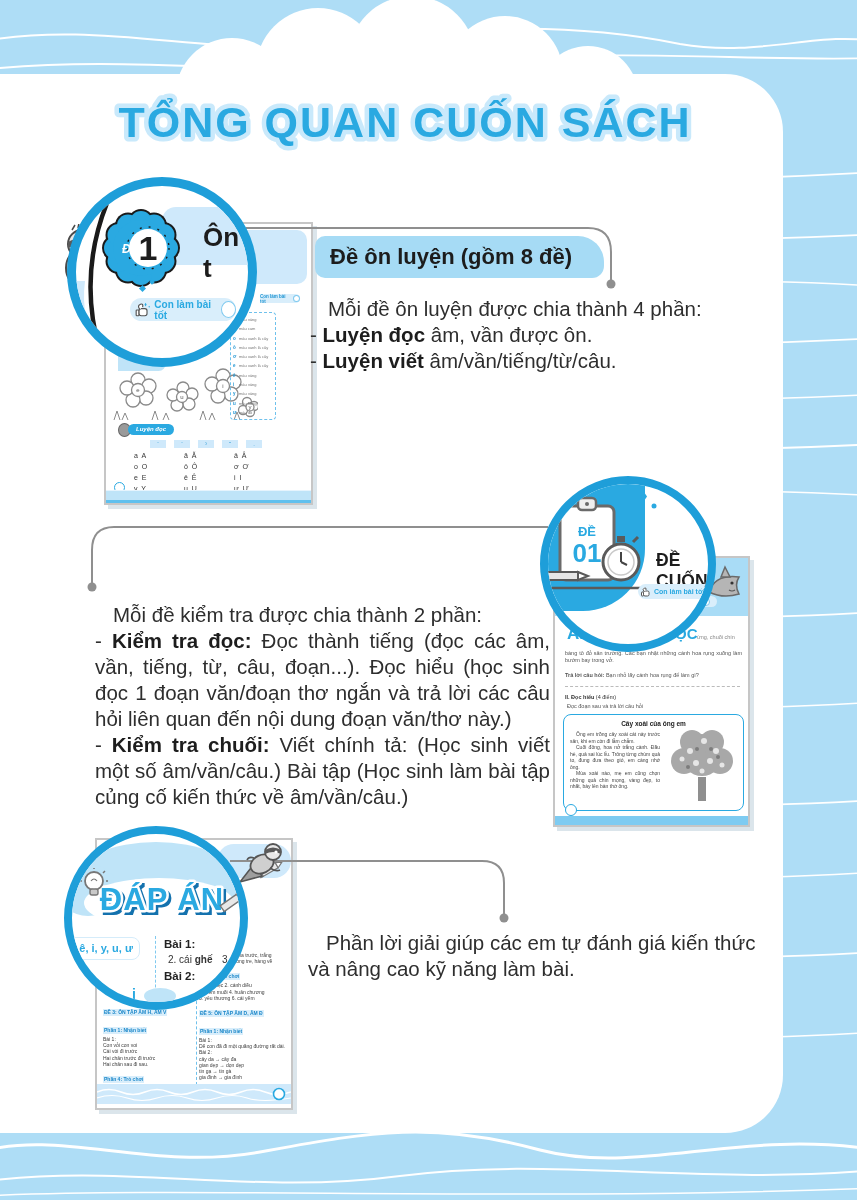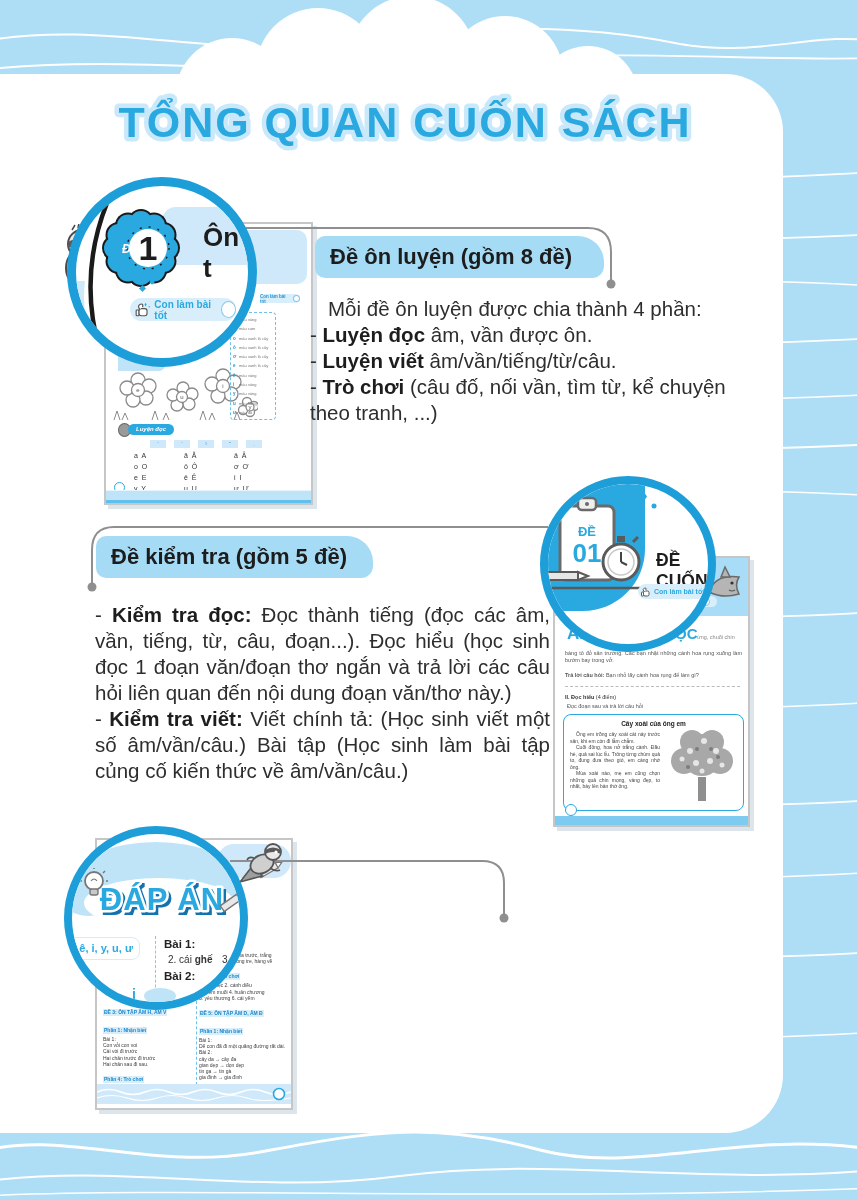--- a/index.html
+++ b/index.html
@@ -515,25 +515,25 @@
     <div class="c3giup" style="left:102px;top:155px;font-size:19px;margin-top:28px;">Giúp đ</div>
   </div>
 
   <div class="hdr" style="left:315px;top:236px;width:274px;">
     <span>Đề ôn luyện (gồm 8 đề)</span>
   </div>
   <div class="sbody" style="left:310px;top:296px;width:452px;">
     <div class="intro">Mỗi đề ôn luyện được chia thành 4 phần:</div>
     <div><span>- </span><b>Luyện đọc</b><span> âm, vần được ôn.</span></div>
     <div><span>- </span><b>Luyện viết</b><span> âm/vần/tiếng/từ/câu.</span></div>
-    <div><span>- </span><b>Trò chơi</b><span> (câu đố, nối vần, tìm từ, kể chuyện theo tranh, ...)</span></div>
-  </div>
-
-  <div class="hdr" style="left:96px;top:536px;width:262px;">
-    <span>Đề kiểm tra (gồm 5 đề)</span>
-  </div>
+  </div>
+
   <div class="sbody just" style="left:95px;top:602px;width:455px;">
+    <div class="intro">Mỗi đề kiểm tra được chia thành 2 phần:</div>
     <div><span>- </span><b>Kiểm tra đọc:</b><span> Đọc thành tiếng (đọc các âm, vần, tiếng, từ, câu, đoạn...). Đọc hiểu (học sinh đọc 1 đoạn văn/đoạn thơ ngắn và trả lời các câu hỏi liên quan đến nội dung đoạn văn/thơ này.)</span></div>
-    <div><span>- </span><b>Kiểm tra viết:</b><span> Viết chính tả: (Học sinh viết một số âm/vần/câu.) Bài tập (Học sinh làm bài tập củng cố kiến thức về âm/vần/câu.)</span></div>
-  </div>
-
+    <div><span>- </span><b>Kiểm tra chuối:</b><span> Viết chính tả: (Học sinh viết một số âm/vần/câu.) Bài tập (Học sinh làm bài tập củng cố kiến thức về âm/vần/câu.)</span></div>
+  </div>
+
+  <div class="sbody" style="left:308px;top:930px;width:462px;">
+    <div class="intro">Phần lời giải giúp các em tự đánh giá kiến thức và nâng cao kỹ năng làm bài.</div>
+  </div>
 
 </div>
 
 </body></html>

